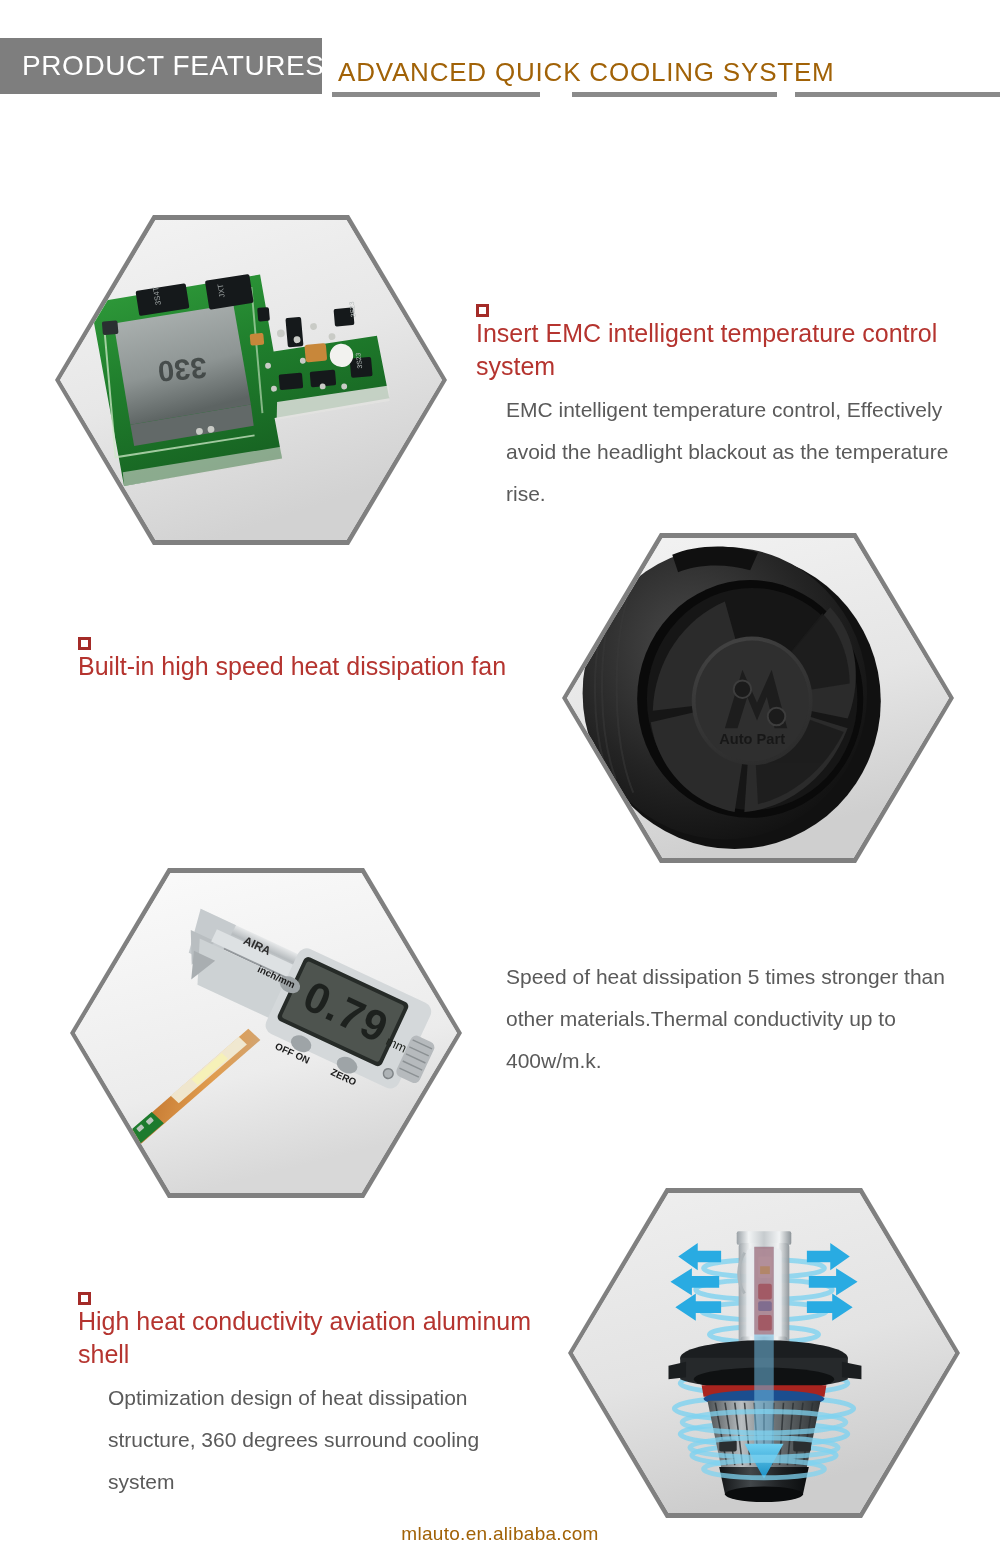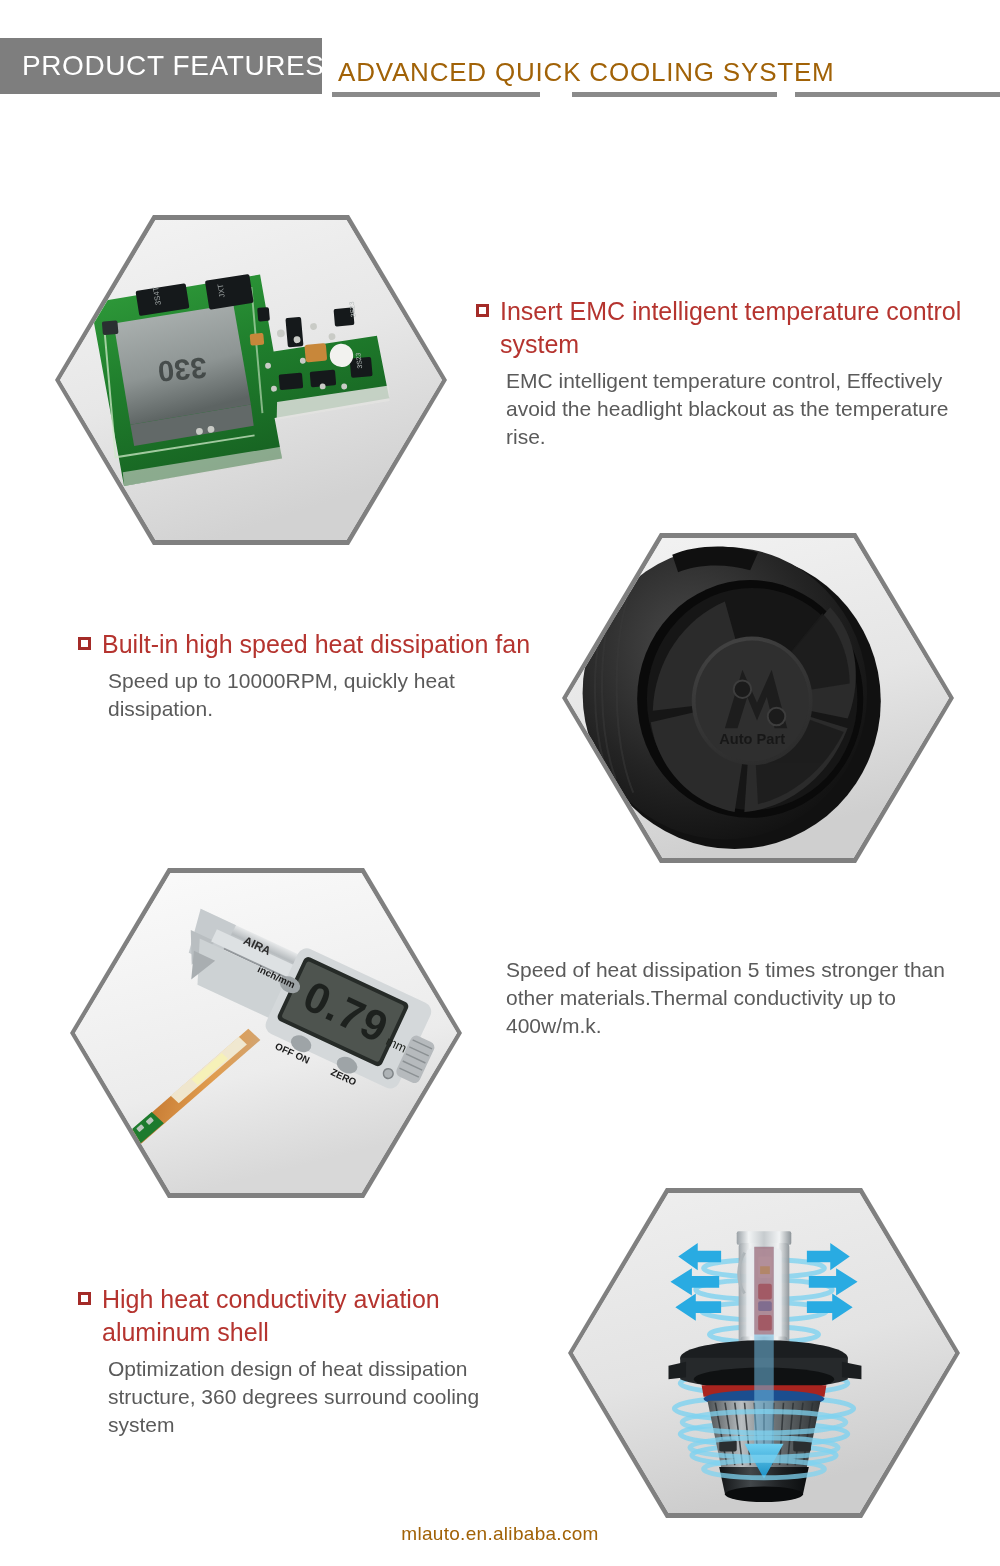--- a/index.html
+++ b/index.html
@@ -83,36 +83,37 @@
   
   .txt-col { position: absolute; }
   .feat-title {
     color: #b5342f;
     font-size: 25px;
     line-height: 33px;
     font-weight: 400;
     margin: 0;
     display: flex;
     align-items: flex-start;
+    flex-direction: column;
   }
   .bullet-sq {
     display: inline-block;
     width: 13px;
     height: 13px;
     border: 3px solid #a42b28;
     flex: 0 0 auto;
     margin-right: 11px;
     margin-top: 9px;
     box-sizing: border-box;
   }
   .feat-title-text { display: block; }
   .feat-body {
     color: #5a5a5a;
     font-size: 21px;
-    line-height: 28px;
+    line-height: 42px;
     margin: 6px 0 0 30px;
     font-weight: 400;
   }
 
   
   .footer {
     position: absolute;
     left: 0;
     top: 1523px;
     width: 1000px;
@@ -283,21 +284,20 @@
       </g>
     </svg>
   </div>
 </div>
 
 <div class="txt-col" style="left:78px; top:628px; width:460px;">
   <div class="feat-title">
     <span class="bullet-sq"></span>
     <span class="feat-title-text">Built-in high speed heat dissipation fan</span>
   </div>
-  <div class="feat-body">Speed up to 10000RPM, quickly heat dissipation.</div>
 </div>
 
 <div class="hex" style="left:70px; top:868px; width:392px; height:330px;">
   <div class="hex-inner">
     <svg class="art" viewBox="0 0 392 330" preserveAspectRatio="xMidYMid slice">
       <defs>
         <linearGradient id="bgGray3" x1="0" y1="0" x2="0.3" y2="1">
           <stop offset="0%" stop-color="#fbfbfb"></stop>
           <stop offset="70%" stop-color="#ececec"></stop>
           <stop offset="100%" stop-color="#d8d8d8"></stop>

